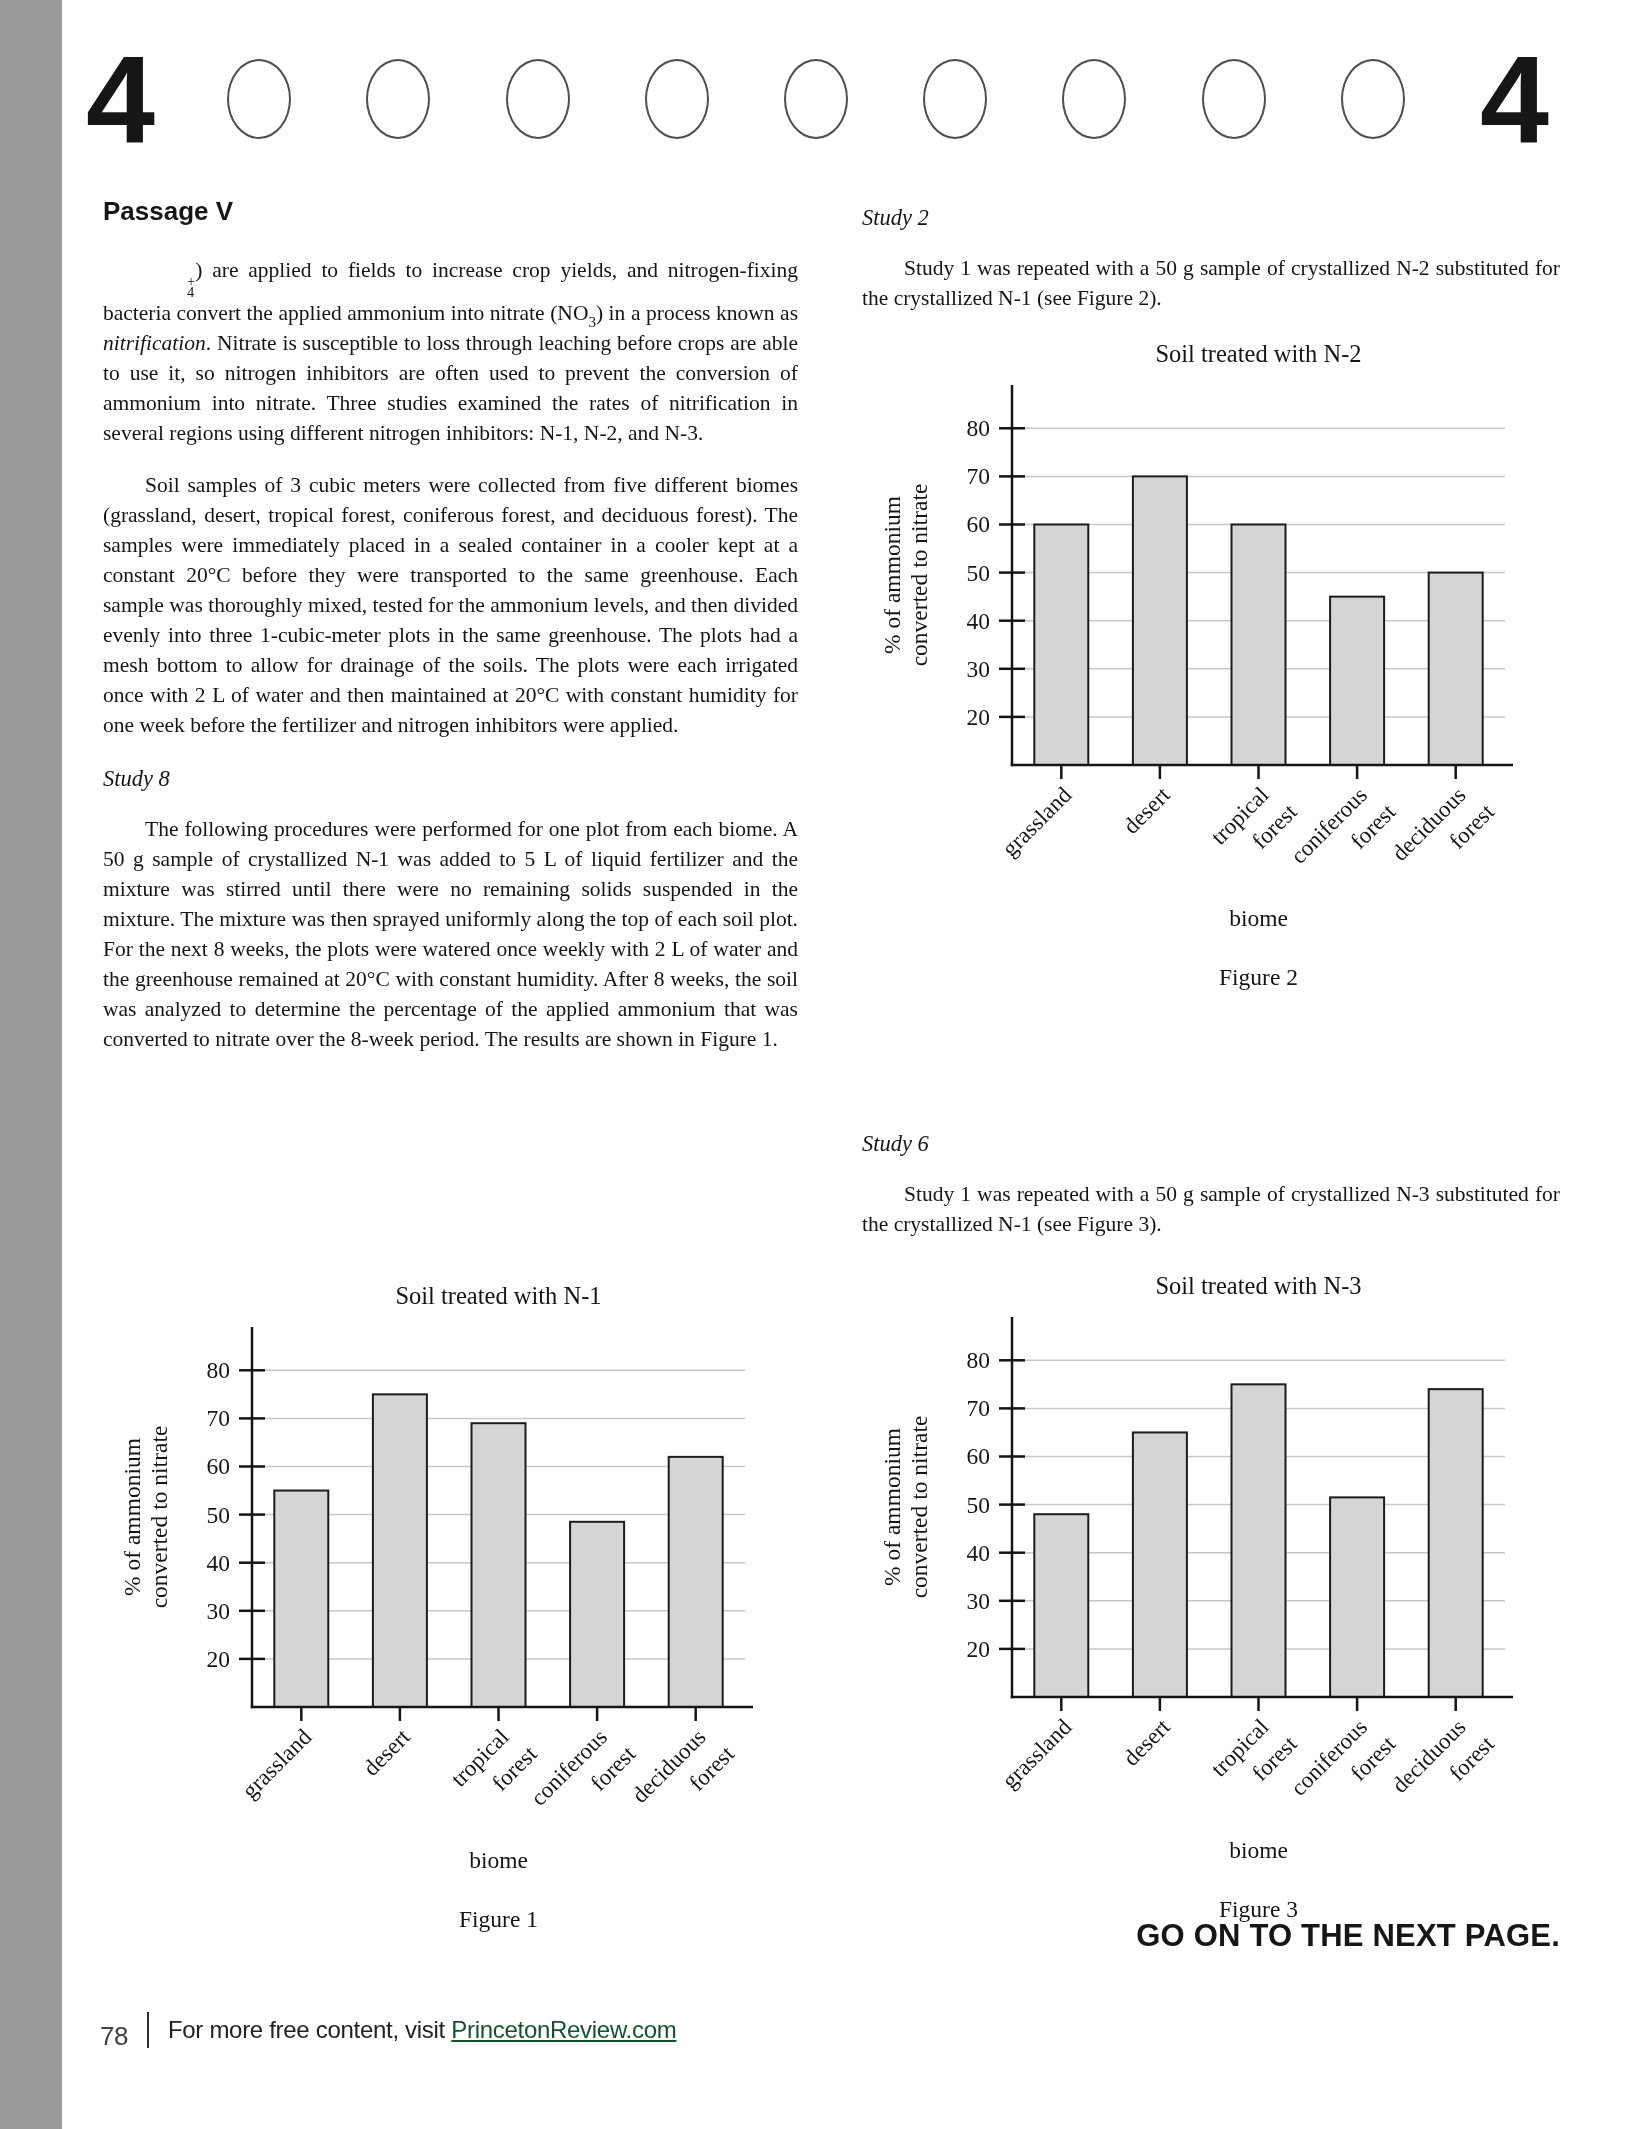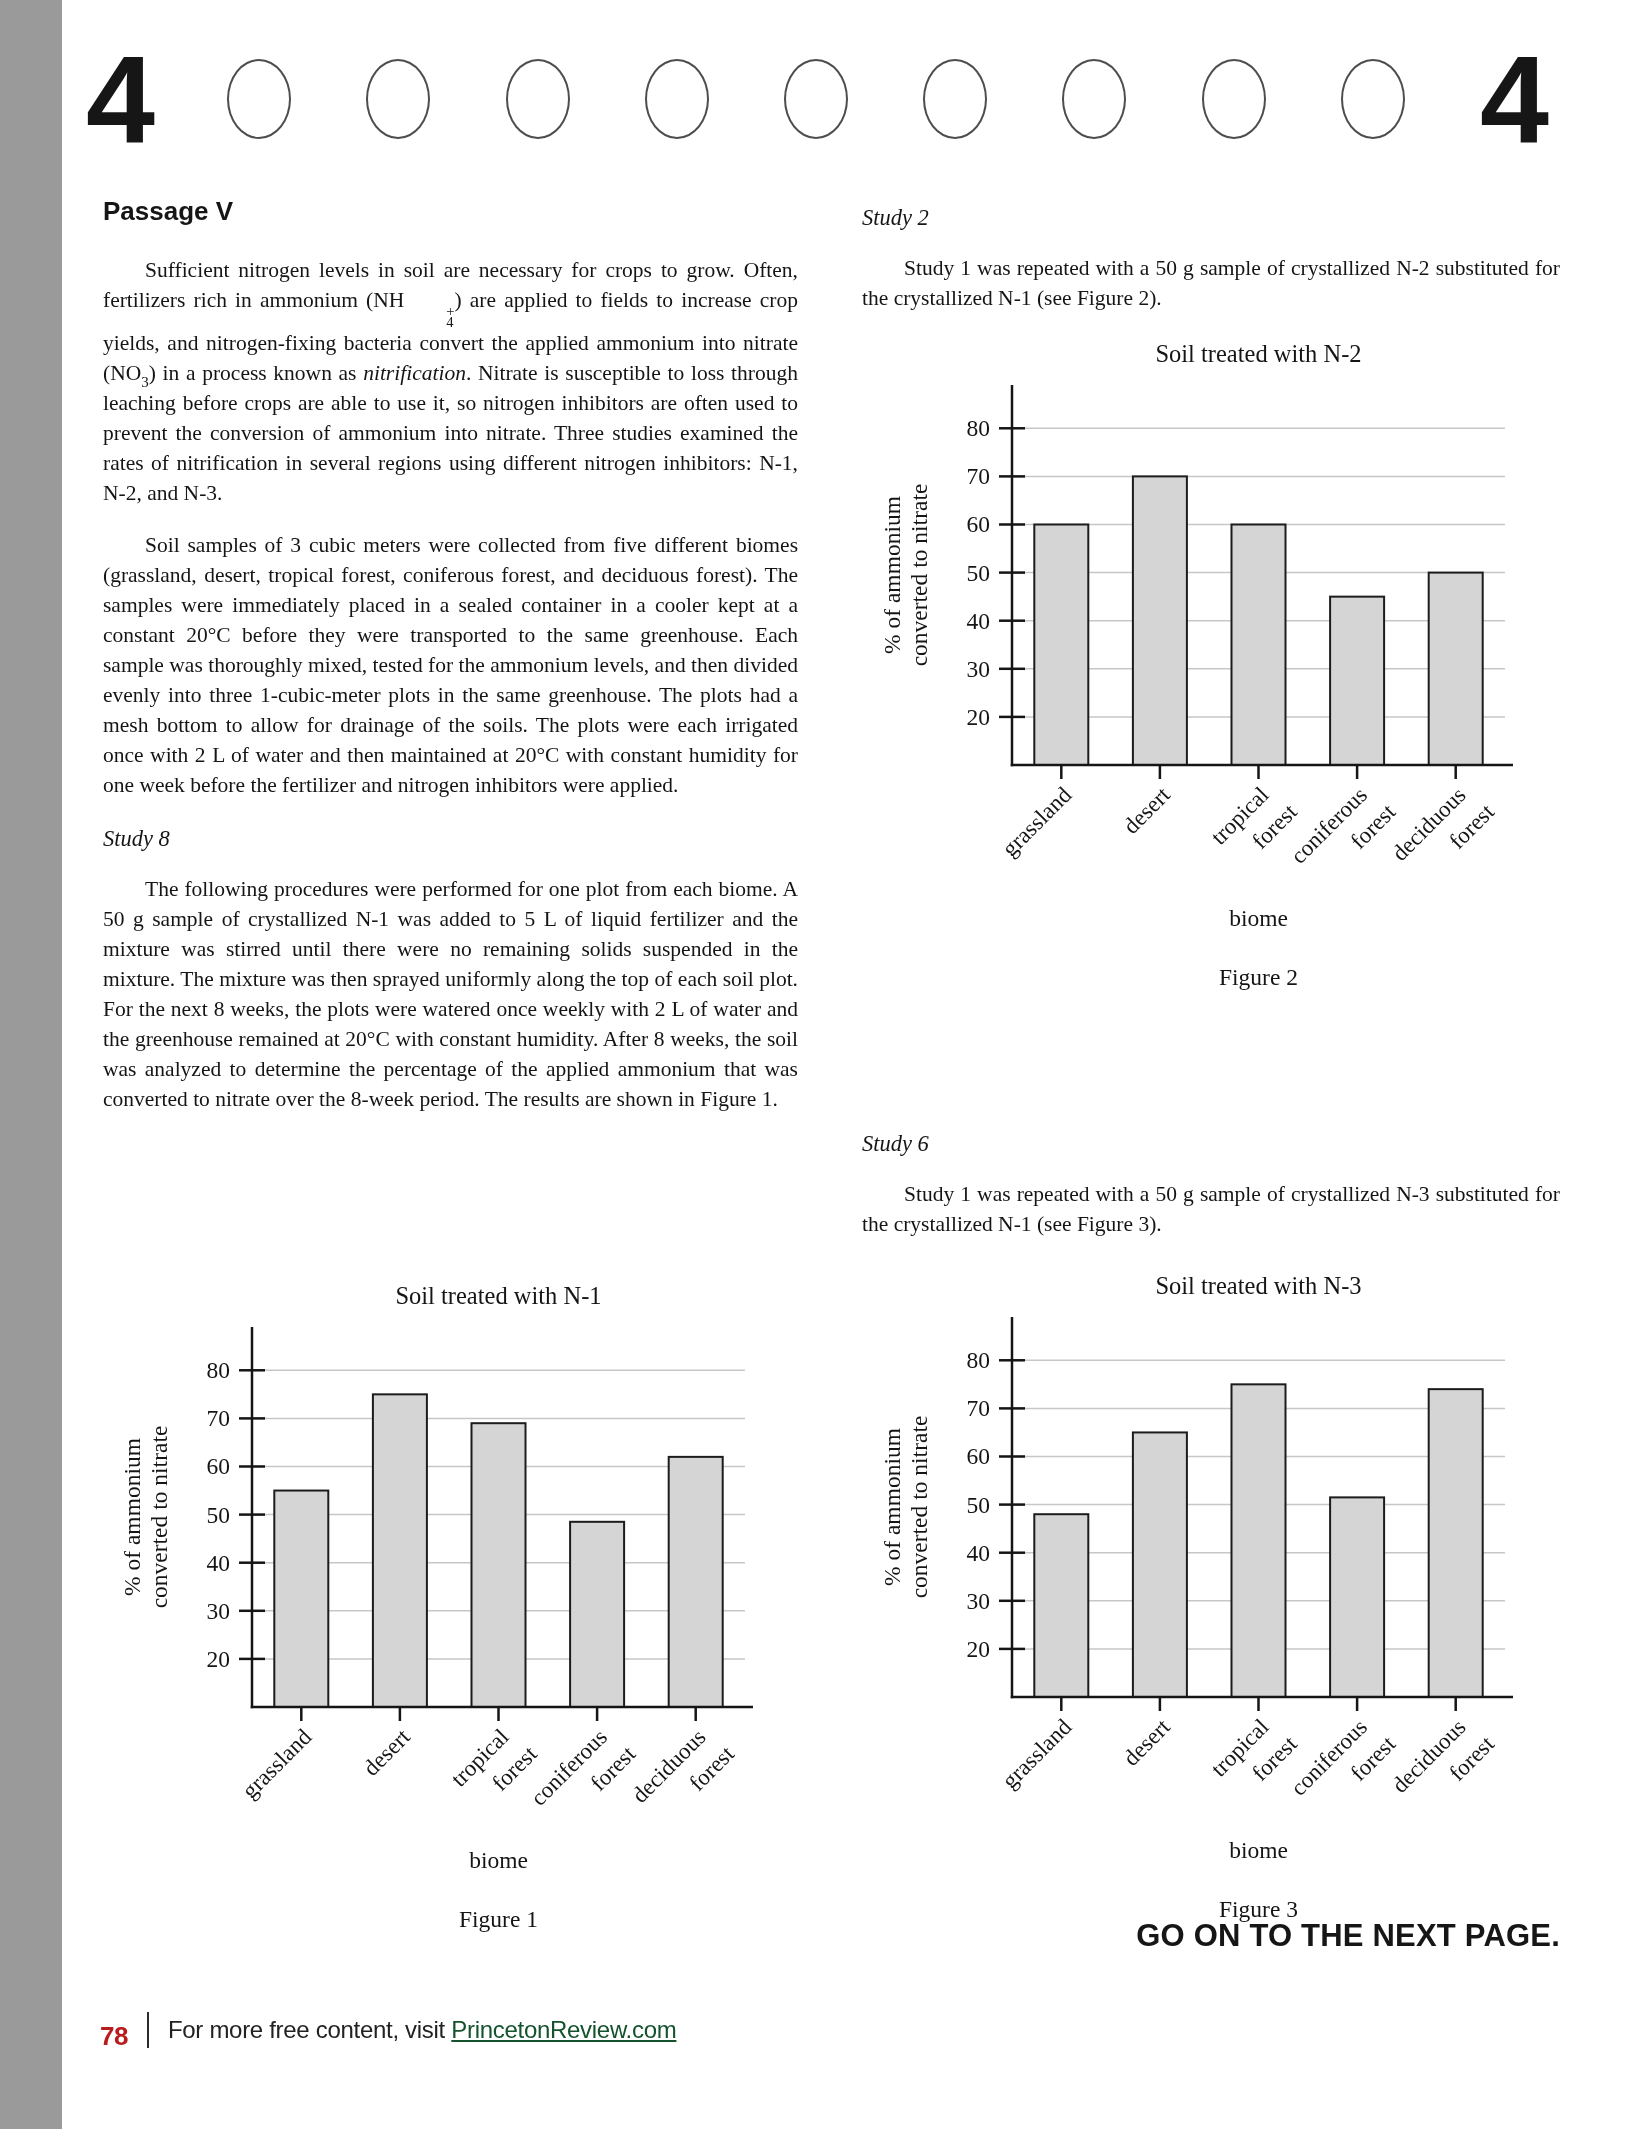--- a/index.html
+++ b/index.html
@@ -39,40 +39,40 @@
   .c-tick  { font-family:"Liberation Serif", serif; font-size:23.5px; fill:#151515; }
   .c-xlab  { font-family:"Liberation Serif", serif; font-size:23px; fill:#151515; }
   .c-text  { font-family:"Liberation Serif", serif; font-size:23.5px; fill:#151515; }
 
   .go-on { position:absolute; left:862px; top:1918px; width:698px; text-align:right;
            font-family:"Liberation Sans", sans-serif; font-weight:bold; font-size:31px;
            letter-spacing:0.2px; color:#161616; }
 
   .footer { position:absolute; left:100px; top:2008px; display:flex; align-items:center; height:44px;
             font-family:"Liberation Sans", sans-serif; }
-  .footer .pnum { font-weight:bold; font-size:26px; letter-spacing:-0.5px; color:#b91c1c;margin-top:12px; }
+  .footer .pnum { font-weight:normal; font-size:26px; letter-spacing:-0.5px; color:#404040;margin-top:12px; }
   .footer .divider { width:2px; height:36px; background:#2b2b2b; margin:0 19px; }
   .footer .ftext { font-size:24px; color:#222; letter-spacing:-0.3px; }
   .footer .flink { text-decoration:underline; color:#14532d; }
 </style>
 </head>
 <body>
 
 <div class="page">
   <div class="gray-strip"></div>
 
   <div class="header-row">
     <span class="big-num">4</span>
     <span id="bubble-row" style="display:contents"><span class="bubble"></span><span class="bubble"></span><span class="bubble"></span><span class="bubble"></span><span class="bubble"></span><span class="bubble"></span><span class="bubble"></span><span class="bubble"></span><span class="bubble"></span></span>
     <span class="big-num">4</span>
   </div>
 
   <div class="col-left">
     <h2 class="passage-heading">Passage V</h2>
-    <p class="body"><span>Sufficient nitrogen levels in soil are necessary for crops to grow. Often, fertilizers rich in ammonium (NH</span><span class="stack">
+    <p class="body"><span class="stack">
           <span>+</span>
           <span>4</span>
         </span><span>) are applied to fields to increase crop yields, and nitrogen-fixing bacteria convert the applied ammonium into nitrate (NO</span><span class="chem-sub">3</span><span>) in a process known as </span><span class="it">nitrification</span><span>. Nitrate is susceptible to loss through leaching before crops are able to use it, so nitrogen inhibitors are often used to prevent the conversion of ammonium into nitrate. Three studies examined the rates of nitrification in several regions using different nitrogen inhibitors: N-1, N-2, and N-3.</span></p>
     <p class="body">Soil samples of 3 cubic meters were collected from five different biomes (grassland, desert, tropical forest, coniferous forest, and deciduous forest). The samples were immediately placed in a sealed container in a cooler kept at a constant 20°C before they were transported to the same greenhouse. Each sample was thoroughly mixed, tested for the ammonium levels, and then divided evenly into three 1-cubic-meter plots in the same greenhouse. The plots had a mesh bottom to allow for drainage of the soils. The plots were each irrigated once with 2 L of water and then maintained at 20°C with constant humidity for one week before the fertilizer and nitrogen inhibitors were applied.</p>
     <div class="study-heading">Study 8</div>
     <p class="body">The following procedures were performed for one plot from each biome. A 50 g sample of crystallized N-1 was added to 5 L of liquid fertilizer and the mixture was stirred until there were no remaining solids suspended in the mixture. The mixture was then sprayed uniformly along the top of each soil plot. For the next 8 weeks, the plots were watered once weekly with 2 L of water and the greenhouse remained at 20°C with constant humidity. After 8 weeks, the soil was analyzed to determine the percentage of the applied ammonium that was converted to nitrate over the 8-week period. The results are shown in Figure 1.</p>
   </div>
 
   <div class="col-right-study2">
     <div class="study-heading">Study 2</div>

